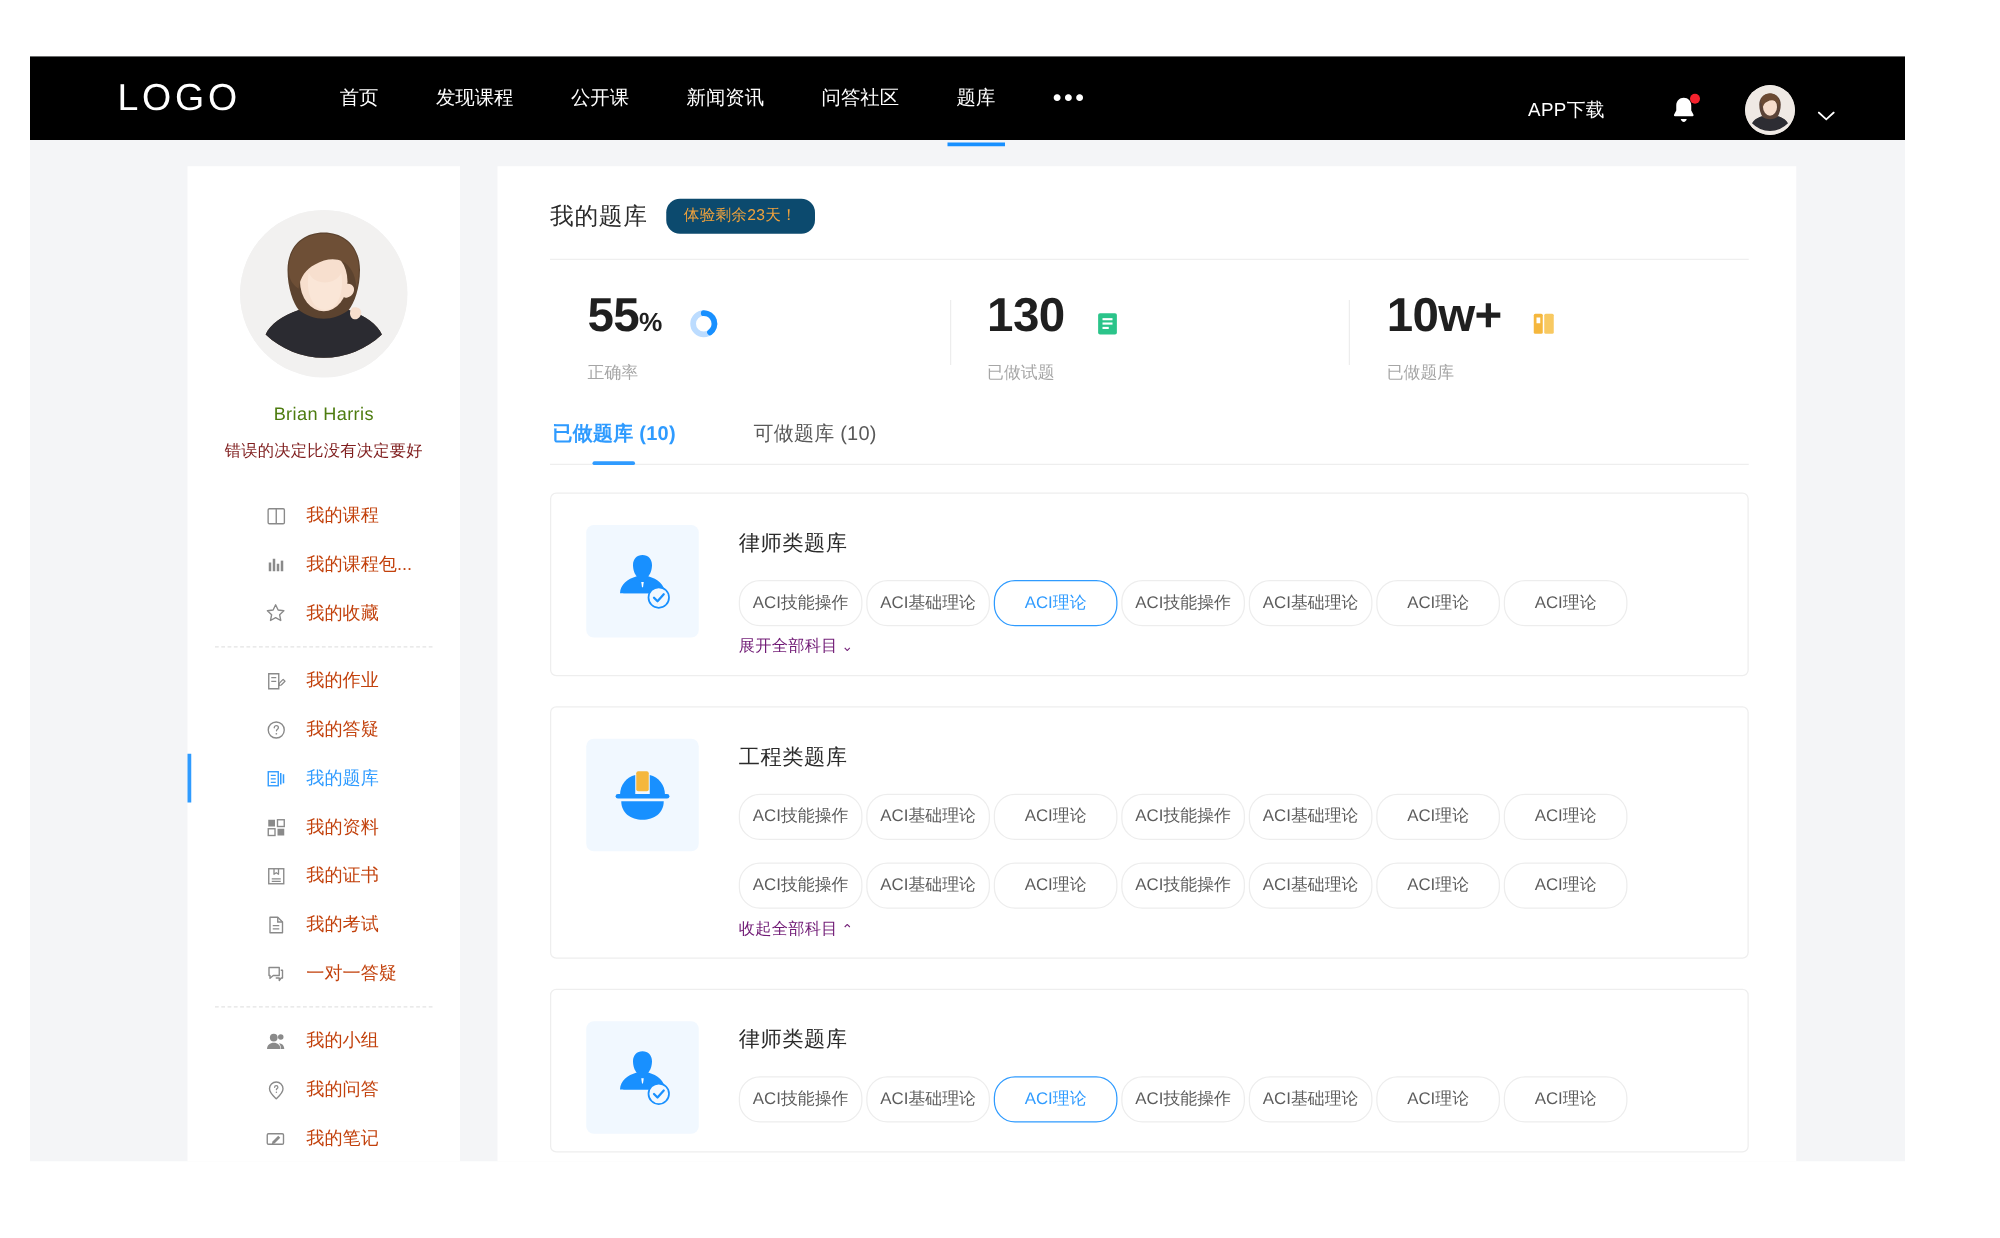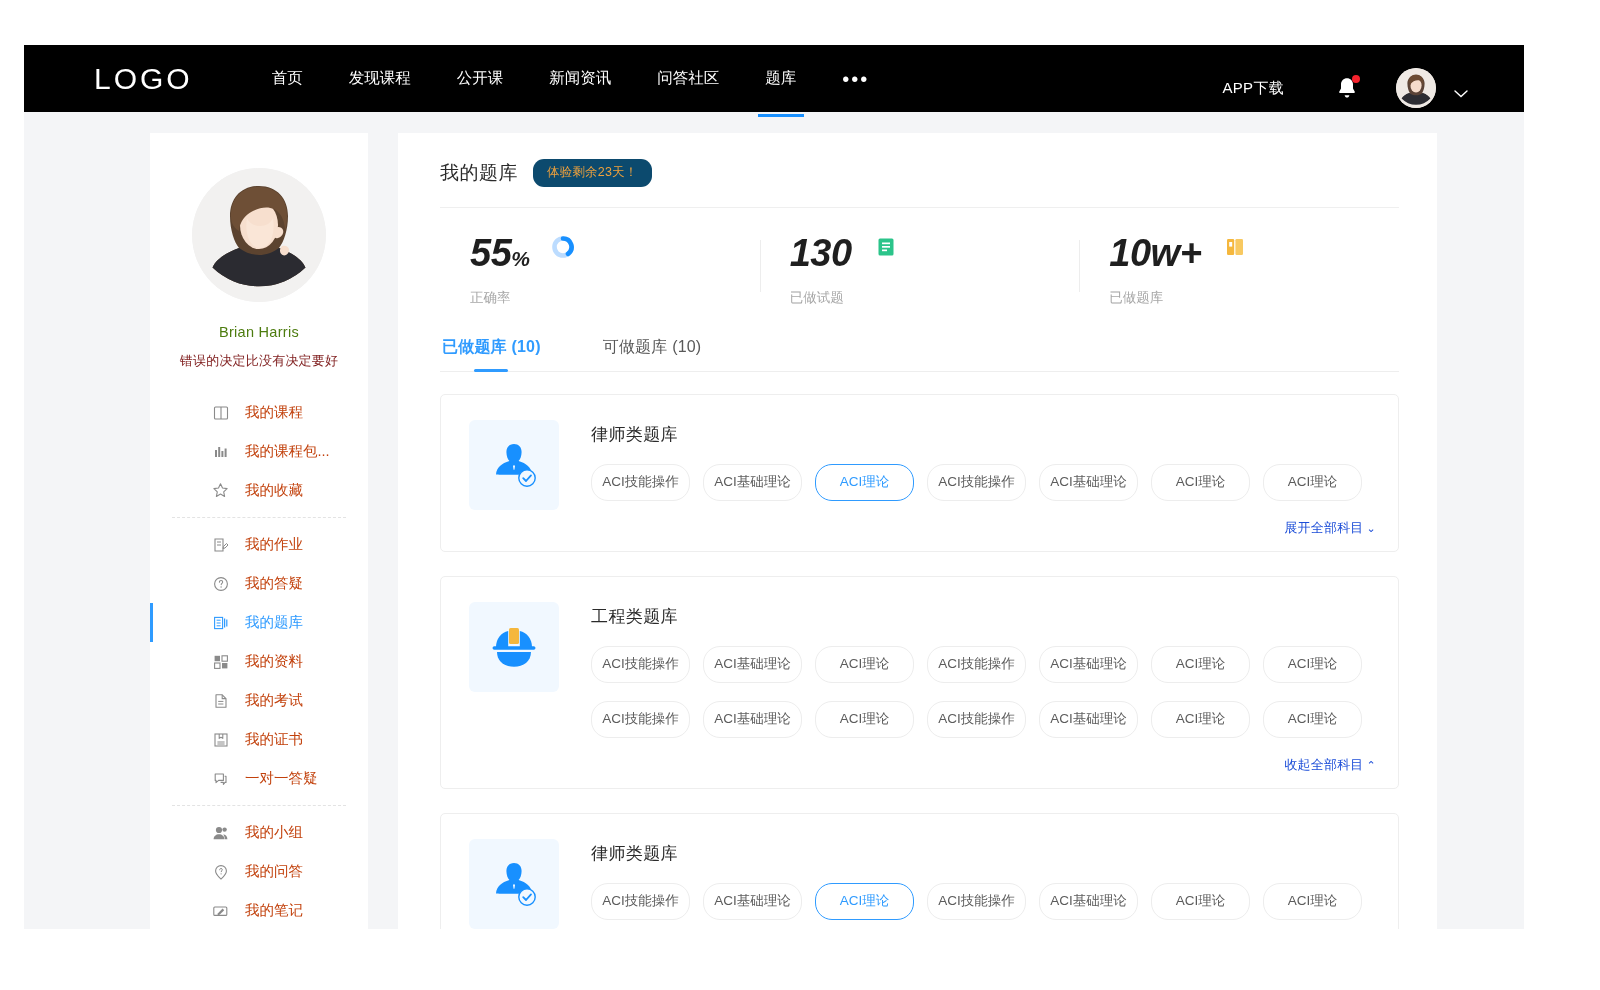--- a/index.html
+++ b/index.html
@@ -221,22 +221,21 @@
   }
   .stat + .stat::before {
     content: "";
     position: absolute;
     left: 0; top: 6px;
     width: 1px; height: 52px;
     background: #ededed;
   }
   .stat-top {
     display: flex;
-    align-items: flex-start;
-    font-style: italic;
+    align-items: flex-end;
   }
   .stat-num {
     font-size: 38px;
     font-weight: 700;
     color: #1f1f1f;
     letter-spacing: -.5px;
     line-height: 1;
   }
   .stat-num .unit {
     font-size: 21px;
@@ -304,43 +303,43 @@
   .qcard-body { flex: 1; padding-top: 3px; }
   .qcard-title {
     font-size: 17px;
     color: #2b2b2b;
     letter-spacing: .4px;
   }
   .tag-row {
     display: flex;
     flex-wrap: wrap;
     margin-top: 18px;
-    gap: 13px 13px;
+    gap: 13px 3px;
   }
   .tag {
     border: 1px solid #ededed;
     border-radius: 17px;
     font-size: 13.5px;
     color: #5c5c5c;
     padding: 8px 0 9px;
     width: 99px;
     text-align: center;
     cursor: pointer;
     background: #fff;
     white-space: nowrap;
   }
   .tag.sel {
     border-color: #2f9bff;
     color: #2f9bff;
   }
   .expand-link {
-    text-align: right;
+    text-align: left;
     font-size: 13px;
-    color: #1d4ed8;
-    margin-top: 18px;
+    color: #701a75;
+    margin-top: 7px;
     cursor: pointer;
     letter-spacing: .2px;
   }
   .expand-link .chev { font-size: 11px; margin-left: 3px; }
 </style>
 </head>
 <body>
 
 <div class="page">
 
@@ -478,38 +477,38 @@
                 <rect x="9" y="1.8" width="5.4" height="5.4" stroke="#8a8a8a" stroke-width="1.1" fill="none"></rect>
                 <rect x="1.6" y="9" width="5.4" height="5.4" stroke="#8a8a8a" stroke-width="1.1" fill="none"></rect>
                 <rect x="9" y="9" width="5.4" height="5.4" fill="#8a8a8a"></rect>
               </svg>
             </span>
             <span class="menu-label">我的资料</span>
           </div>
           <div class="menu-item">
             <span class="mi-icon">
               <svg width="16" height="16" viewBox="0 0 16 16">
+                <rect x="2" y="2" width="12" height="12" stroke="#8a8a8a" stroke-width="1.1" fill="none"></rect>
+                <path d="M6.2 2v4.4L8 5.2l1.8 1.2V2" stroke="#8a8a8a" stroke-width="1.05" fill="none" stroke-linejoin="round"></path>
+                <line x1="4.4" y1="10" x2="11.6" y2="10" stroke="#8a8a8a" stroke-width="1"></line>
+                <line x1="4.4" y1="12" x2="11.6" y2="12" stroke="#8a8a8a" stroke-width="1"></line>
+              </svg>
+            </span>
+            <span class="menu-label">我的证书</span>
+          </div>
+          <div class="menu-item">
+            <span class="mi-icon">
+              <svg width="16" height="16" viewBox="0 0 16 16">
                 <path d="M3 1.8h6.2L13 5.6V14.2H3z" stroke="#8a8a8a" stroke-width="1.1" fill="none" stroke-linejoin="round"></path>
                 <path d="M9.2 1.8v3.8H13" stroke="#8a8a8a" stroke-width="1.1" fill="none"></path>
                 <line x1="5.2" y1="8.4" x2="10.4" y2="8.4" stroke="#8a8a8a" stroke-width="1"></line>
                 <line x1="5.2" y1="11" x2="10.4" y2="11" stroke="#8a8a8a" stroke-width="1"></line>
               </svg>
             </span>
             <span class="menu-label">我的考试</span>
-          </div>
-          <div class="menu-item">
-            <span class="mi-icon">
-              <svg width="16" height="16" viewBox="0 0 16 16">
-                <rect x="2" y="2" width="12" height="12" stroke="#8a8a8a" stroke-width="1.1" fill="none"></rect>
-                <path d="M6.2 2v4.4L8 5.2l1.8 1.2V2" stroke="#8a8a8a" stroke-width="1.05" fill="none" stroke-linejoin="round"></path>
-                <line x1="4.4" y1="10" x2="11.6" y2="10" stroke="#8a8a8a" stroke-width="1"></line>
-                <line x1="4.4" y1="12" x2="11.6" y2="12" stroke="#8a8a8a" stroke-width="1"></line>
-              </svg>
-            </span>
-            <span class="menu-label">我的证书</span>
           </div>
           <div class="menu-item">
             <span class="mi-icon">
               <svg width="17" height="16" viewBox="0 0 17 16">
                 <path d="M3.2 3h8.2v6.4H6.6L4 11.6V9.4H3.2z" stroke="#8a8a8a" stroke-width="1.1" fill="none" stroke-linejoin="round"></path>
                 <path d="M12.6 5.2h1.4v6.2h-1l-1.6 2v-2H8.6" stroke="#8a8a8a" stroke-width="1.1" fill="none" stroke-linejoin="round"></path>
               </svg>
             </span>
             <span class="menu-label">一对一答疑</span>
           </div>

